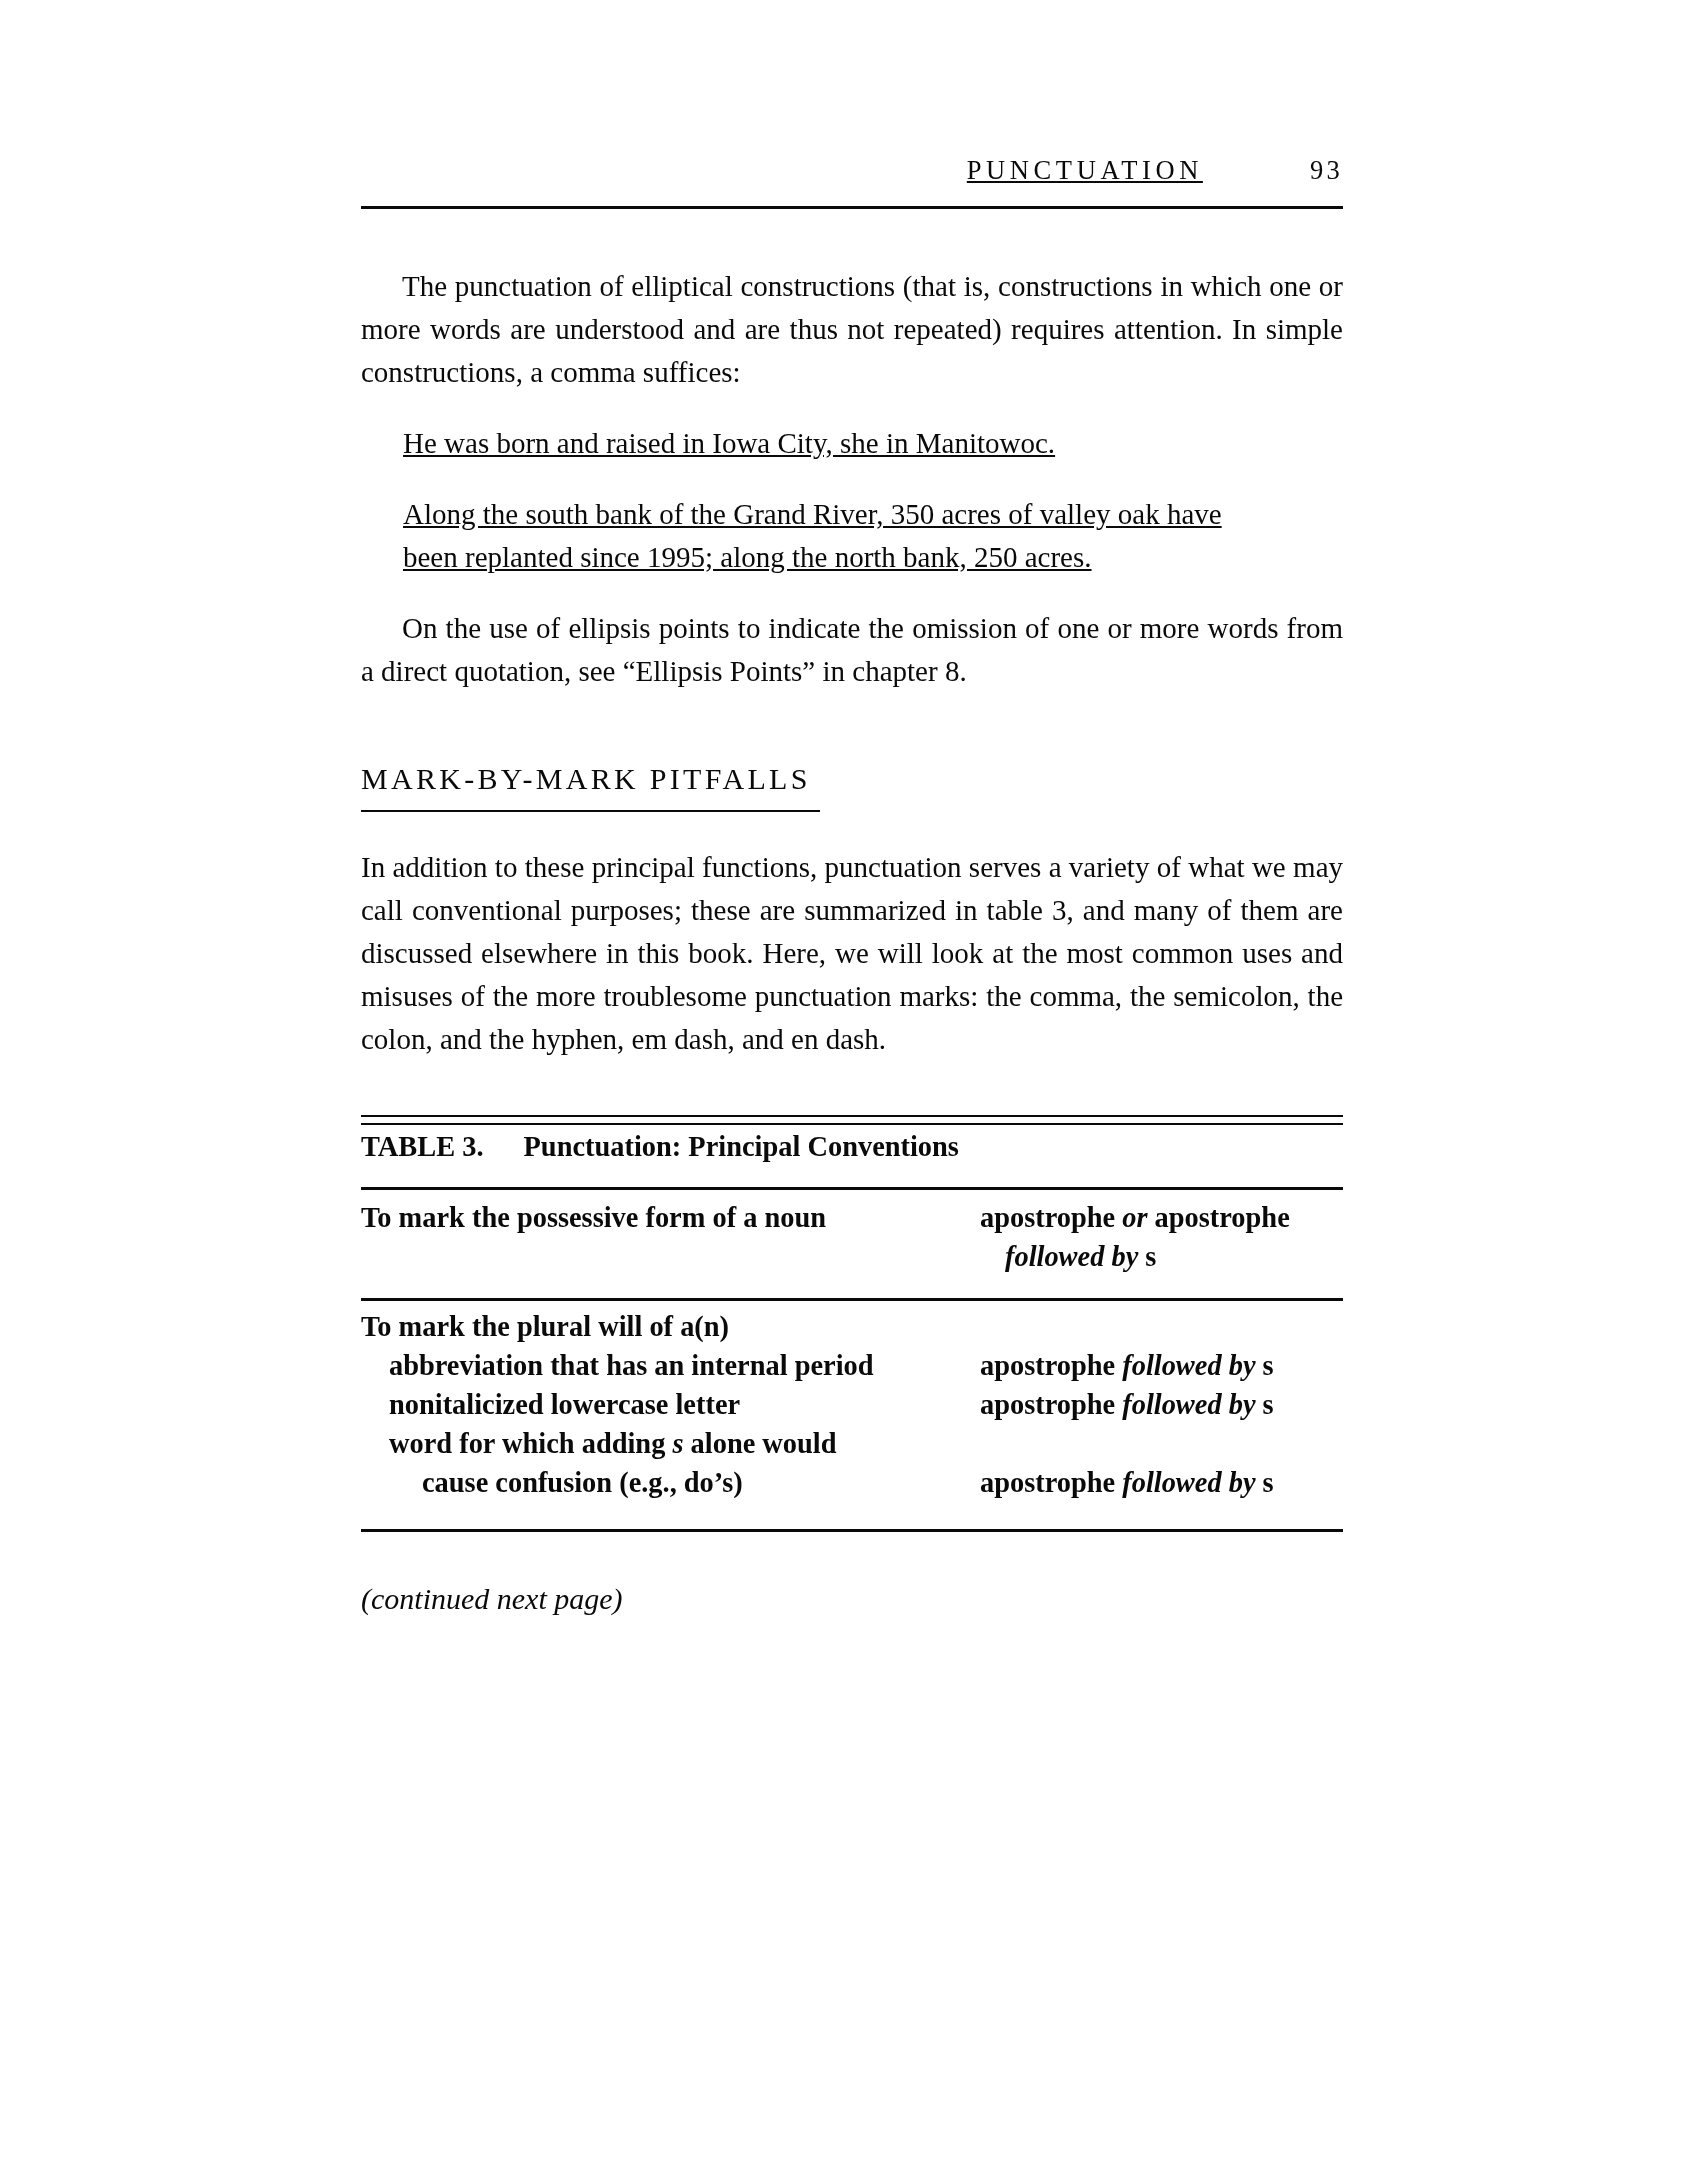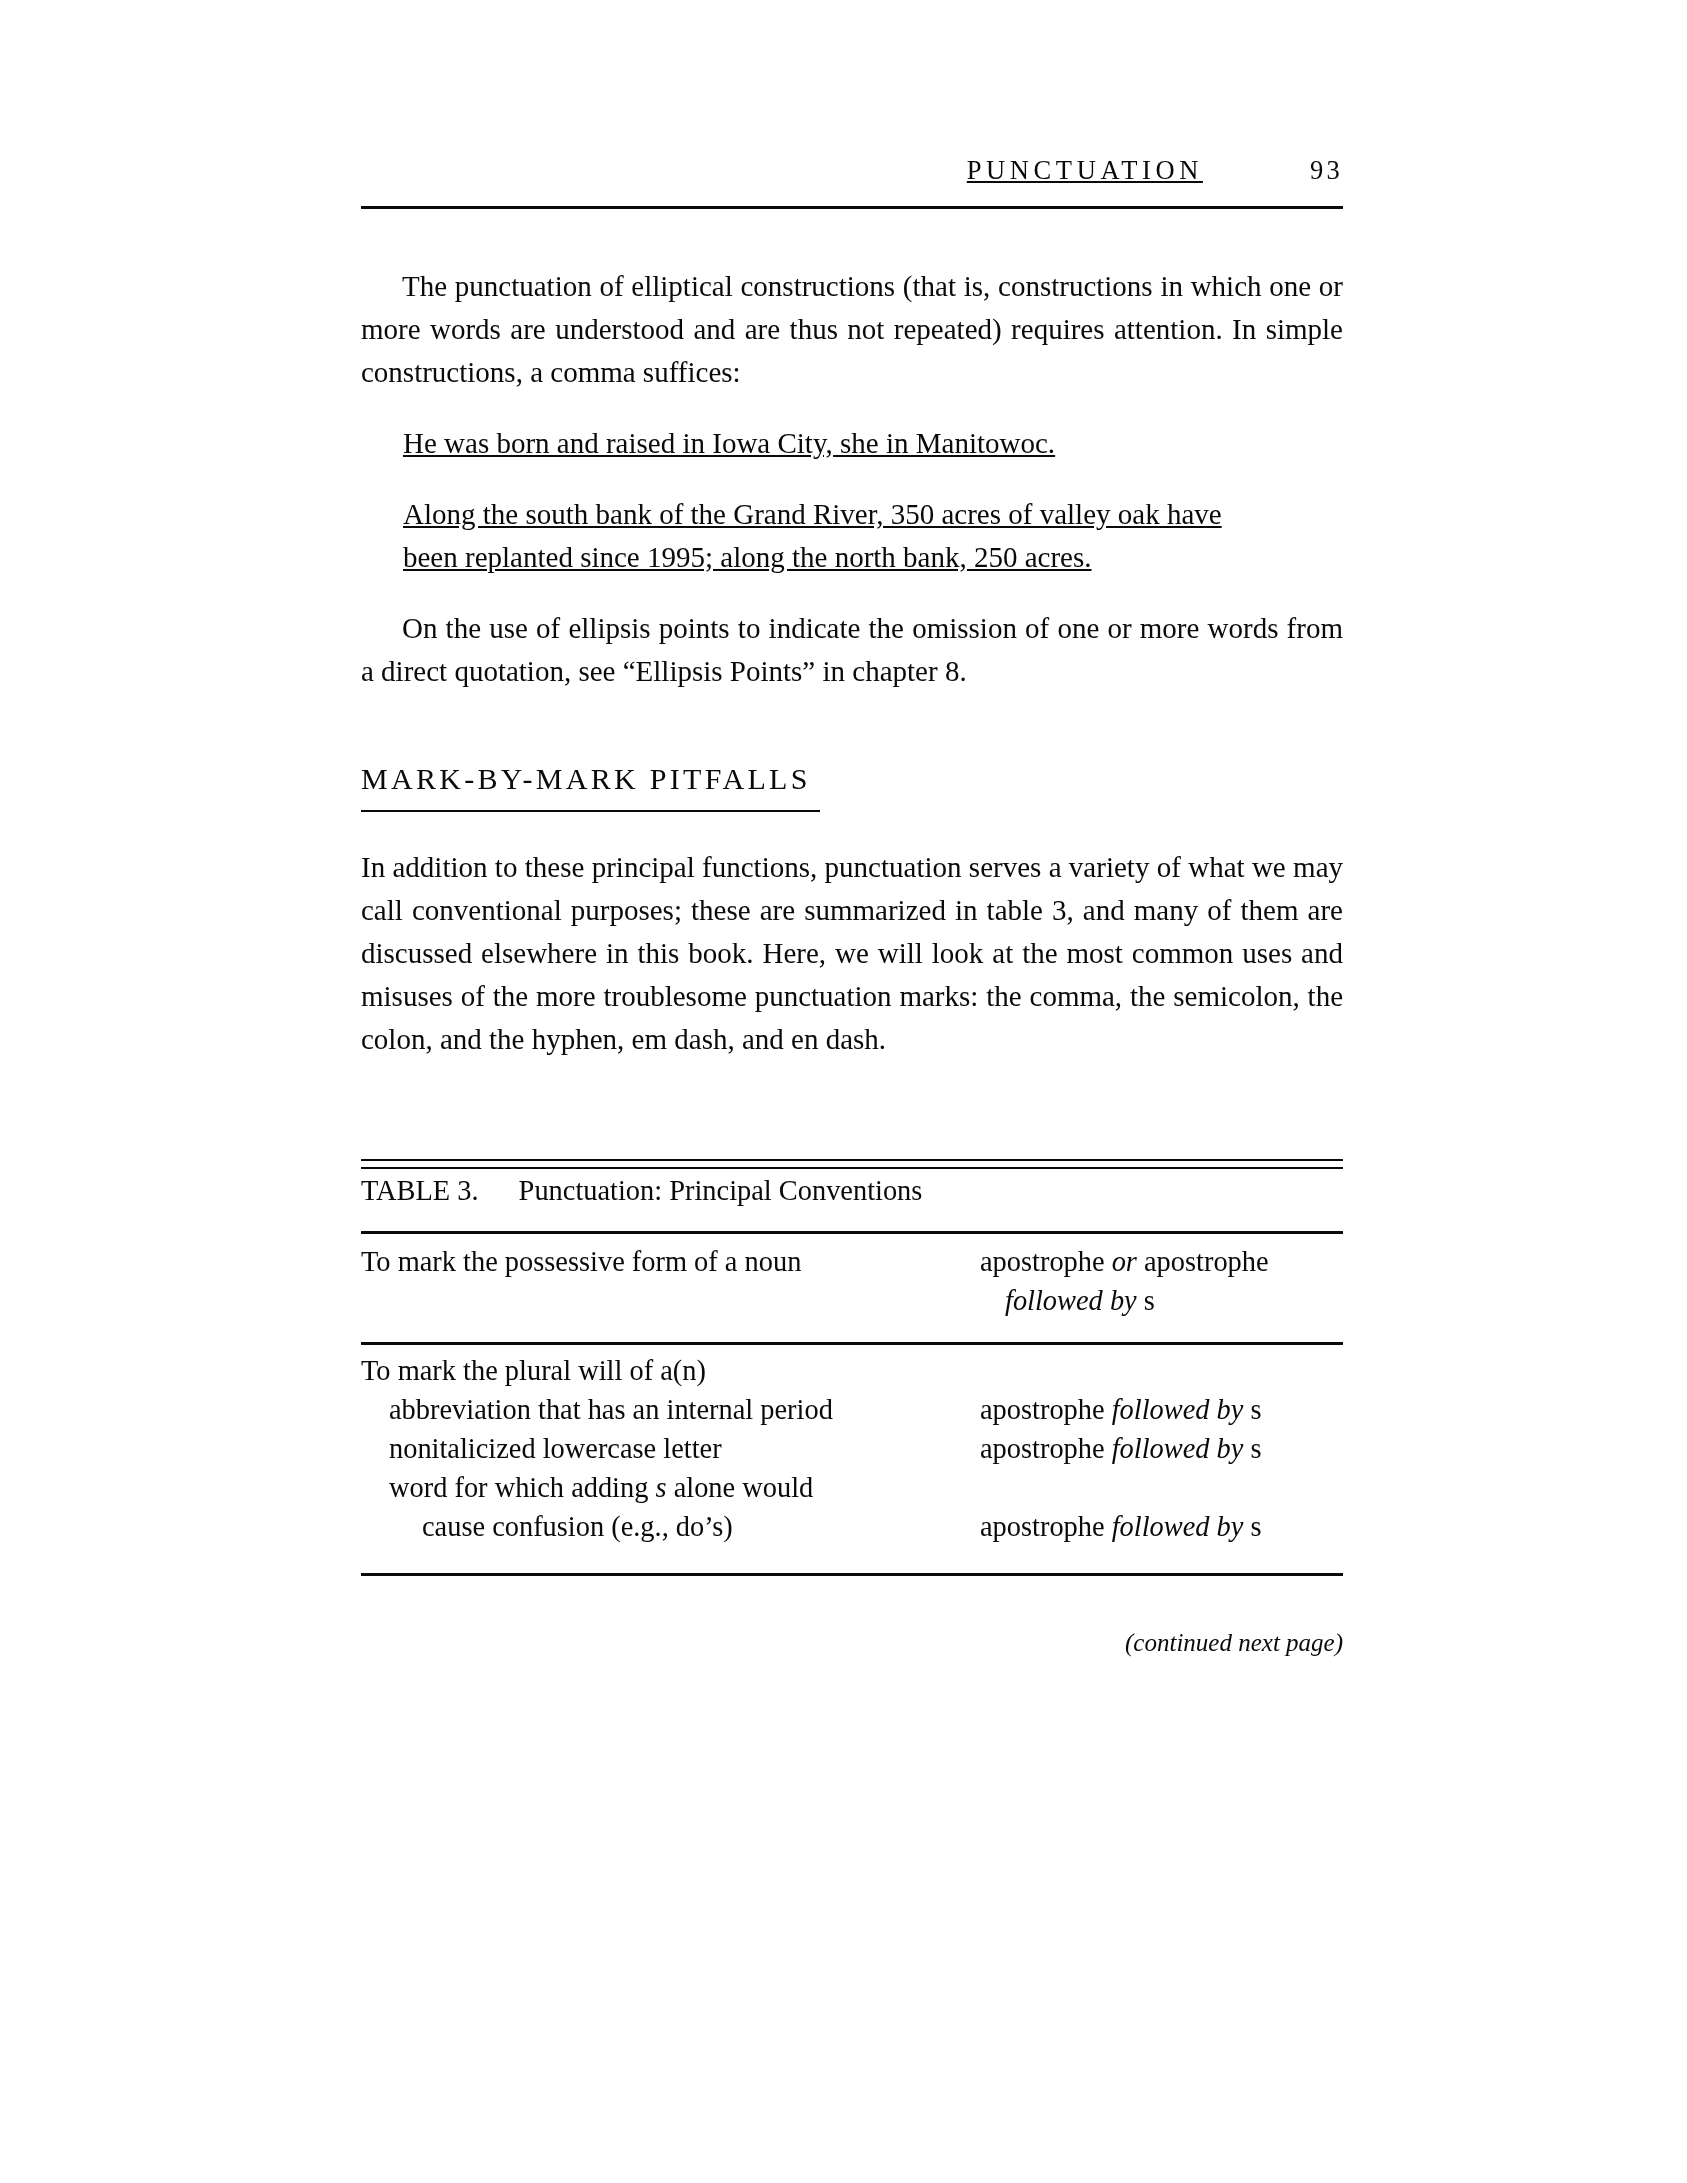--- a/index.html
+++ b/index.html
@@ -68,21 +68,21 @@
     line-height: 40px;
     letter-spacing: 3.3px;
   }
   .heading-underline {
     display: inline-block;
     padding: 0 9.3px 10.6px 0;
     border-bottom: 2.6px solid #0a0a0a;
   }
   p.after-heading { margin-top: 34px; }
   
-  .table-wrap { margin-top: 98px; }
+  .table-wrap { margin-top: 54px; font-weight: bold; }
   .double-rule {
     height: 6px;
     border-top: 2.6px solid #0a0a0a;
     border-bottom: 2.6px solid #0a0a0a;
   }
   .caption {
     margin-top: 2.6px;
     font-size: 28.4px;
     line-height: 40px;
     white-space: nowrap;
@@ -104,23 +104,22 @@
   .cell-left  { flex: 0 0 590px; width: 590px; }
   .cell-left.ind1 { padding-left: 28px; box-sizing: border-box; }
   .cell-left.ind2 { padding-left: 61px; box-sizing: border-box; }
   .cell-right { flex: 1 1 auto; }
   .cell-right.rind { padding-left: 25px; }
   .mid-rule { height: 2.6px; background: #0a0a0a; }
   .bottom-rule { height: 3.3px; background: #0a0a0a; }
   .i { font-style: italic; }
   .continued {
     margin-top: 52px;
-    text-align: right;
     font-style: italic;
-    font-size: 25px;
+    font-size: 30px;
     line-height: 29px;
   }
 </style>
 </head>
 <body>
 
 <div class="column">
 
   <div class="running-head">
     <span class="rh-title">PUNCTUATION</span><span class="rh-page">93</span>

